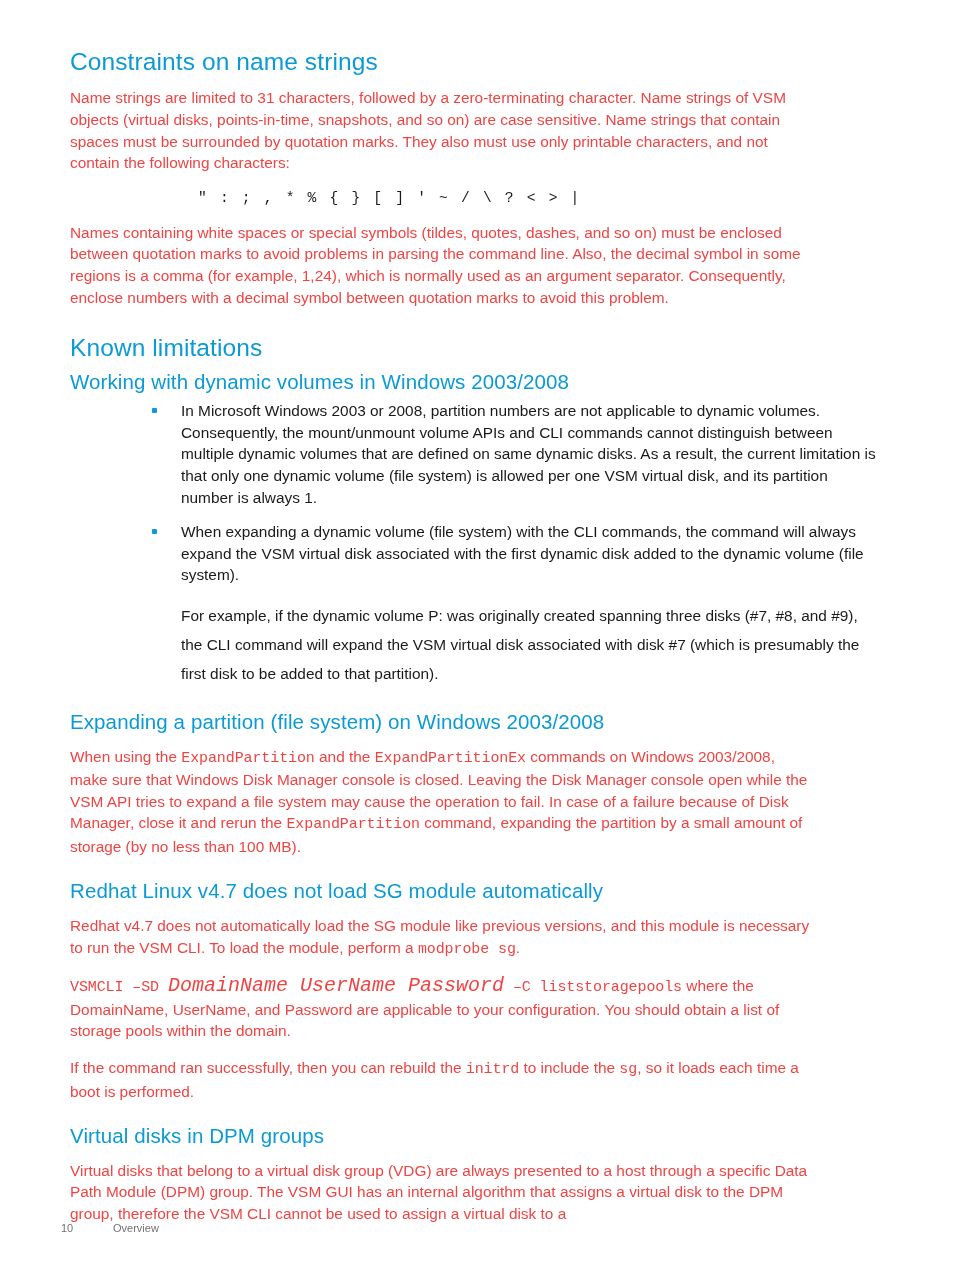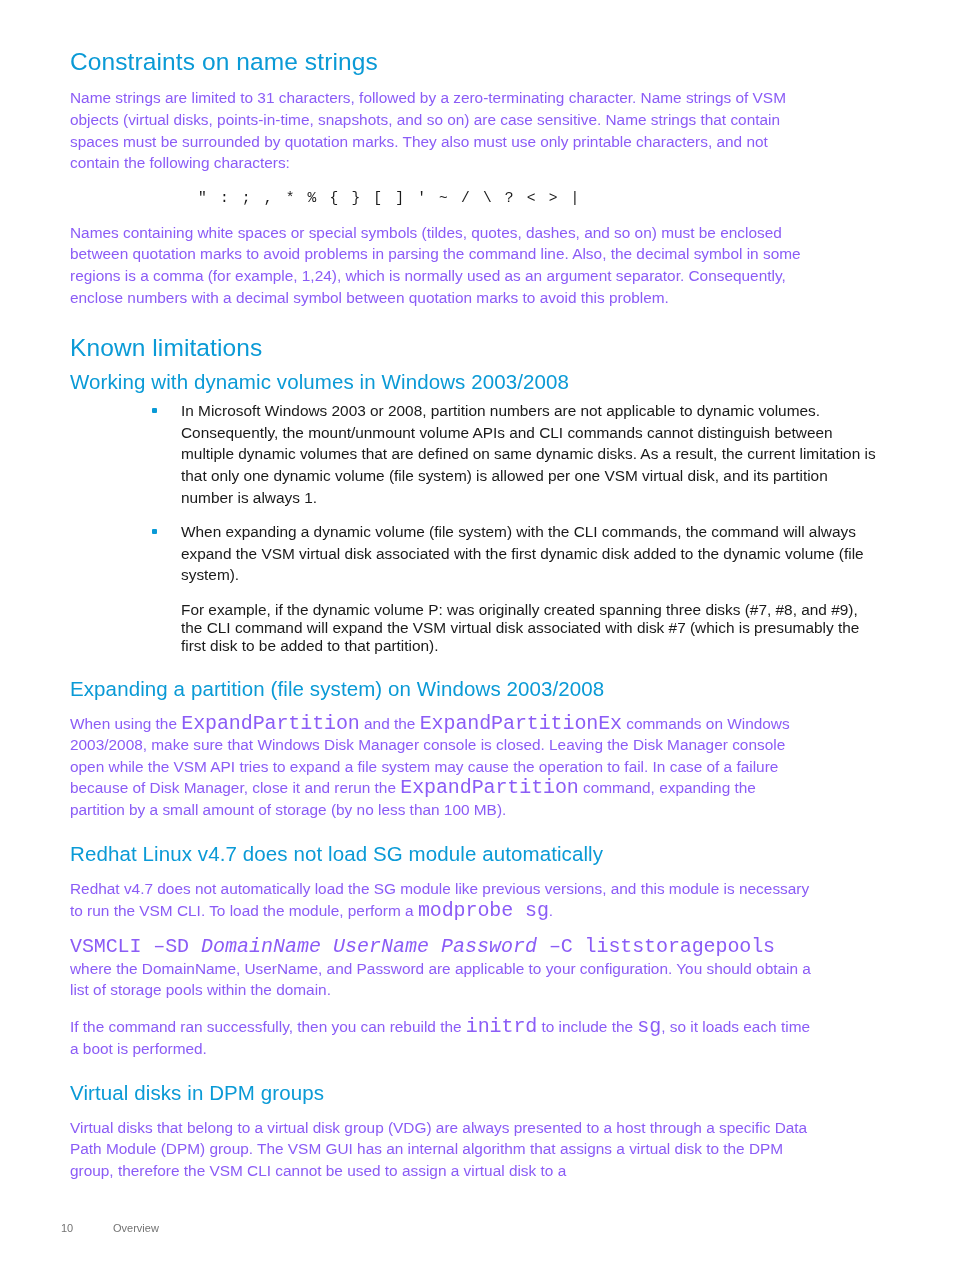--- a/index.html
+++ b/index.html
@@ -51,33 +51,33 @@
   }
 
   .sec-gap-large { height: 26px; }
   .sec-gap-med   { height: 18px; }
 
   
   p.body {
     font-size: 15.4px;
     line-height: 21.6px;
     margin: 12px 0 0 0;
-    color: #8b5cf6;
+    color: #ef4444;
     text-align: left;
   }
   .indent {
     margin-left: 71px;
     width: 741px;
   }
   p.body + p.body { margin-top: 15px; }
 
   
   code, .mono {
     font-family: "Liberation Mono", monospace;
-    font-size: 20px;
+    font-size: 15px;
     letter-spacing: -0.1px;
   }
   .mono-italic {
     font-family: "Liberation Mono", monospace;
     font-style: italic;
     font-size: 20px;
   }
 
   
   .charline {
@@ -113,21 +113,21 @@
     top: 8px;
     width: 5px;
     height: 5px;
     background: #0a9ad6;
     border-radius: 1px;
     display: block;
   }
   li > p.sub {
     margin: 15px 0 0 0;
     font-size: 15.4px;
-    line-height: 18px;
+    line-height: 29px;
   }
 
   
   .footer {
     position: absolute;
     left: 48px;
     top: 1222px;
     width: 860px;
     font-size: 11px;
     color: #737373;

